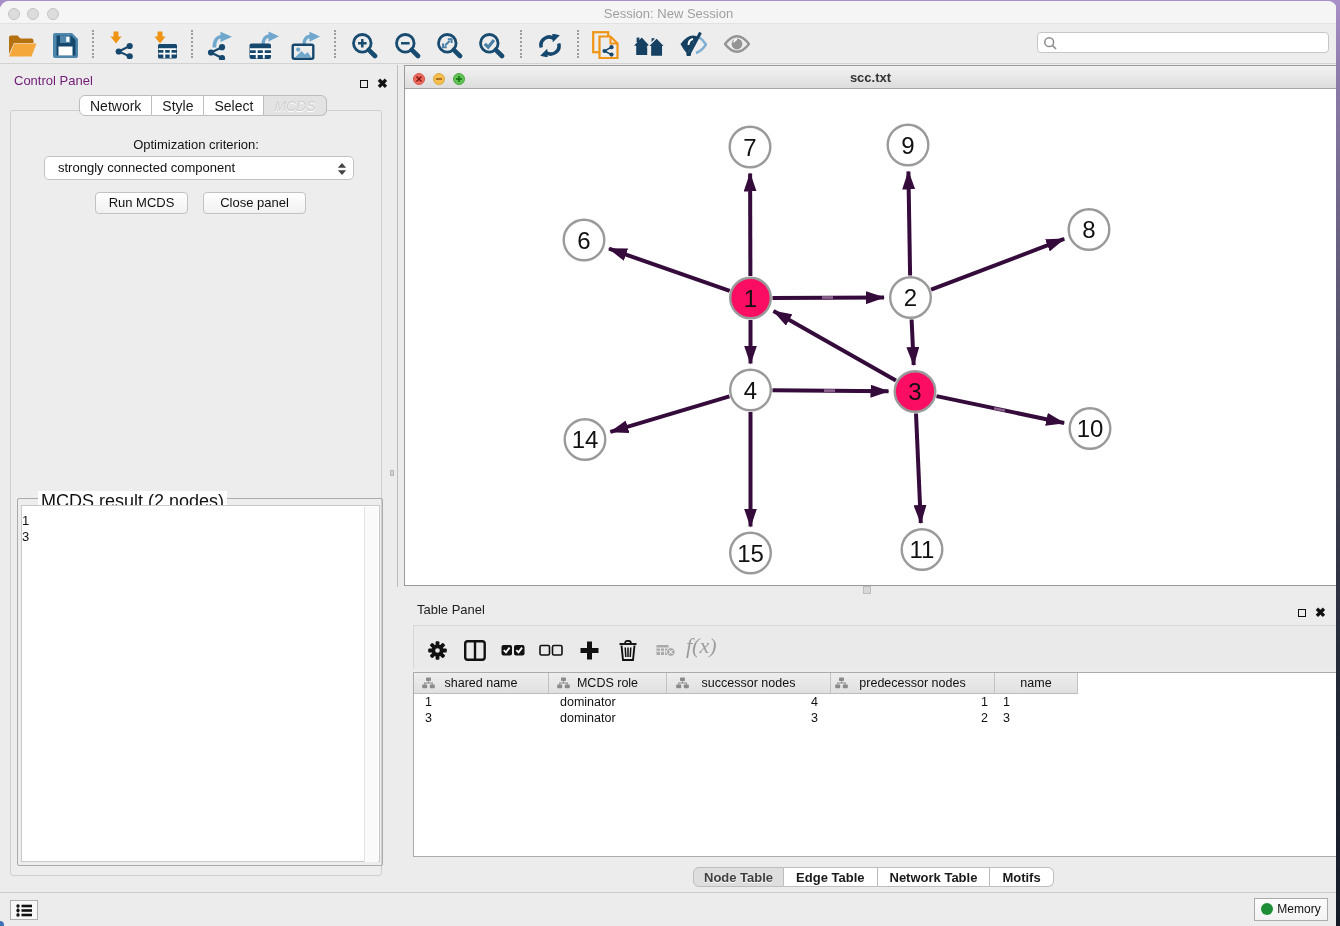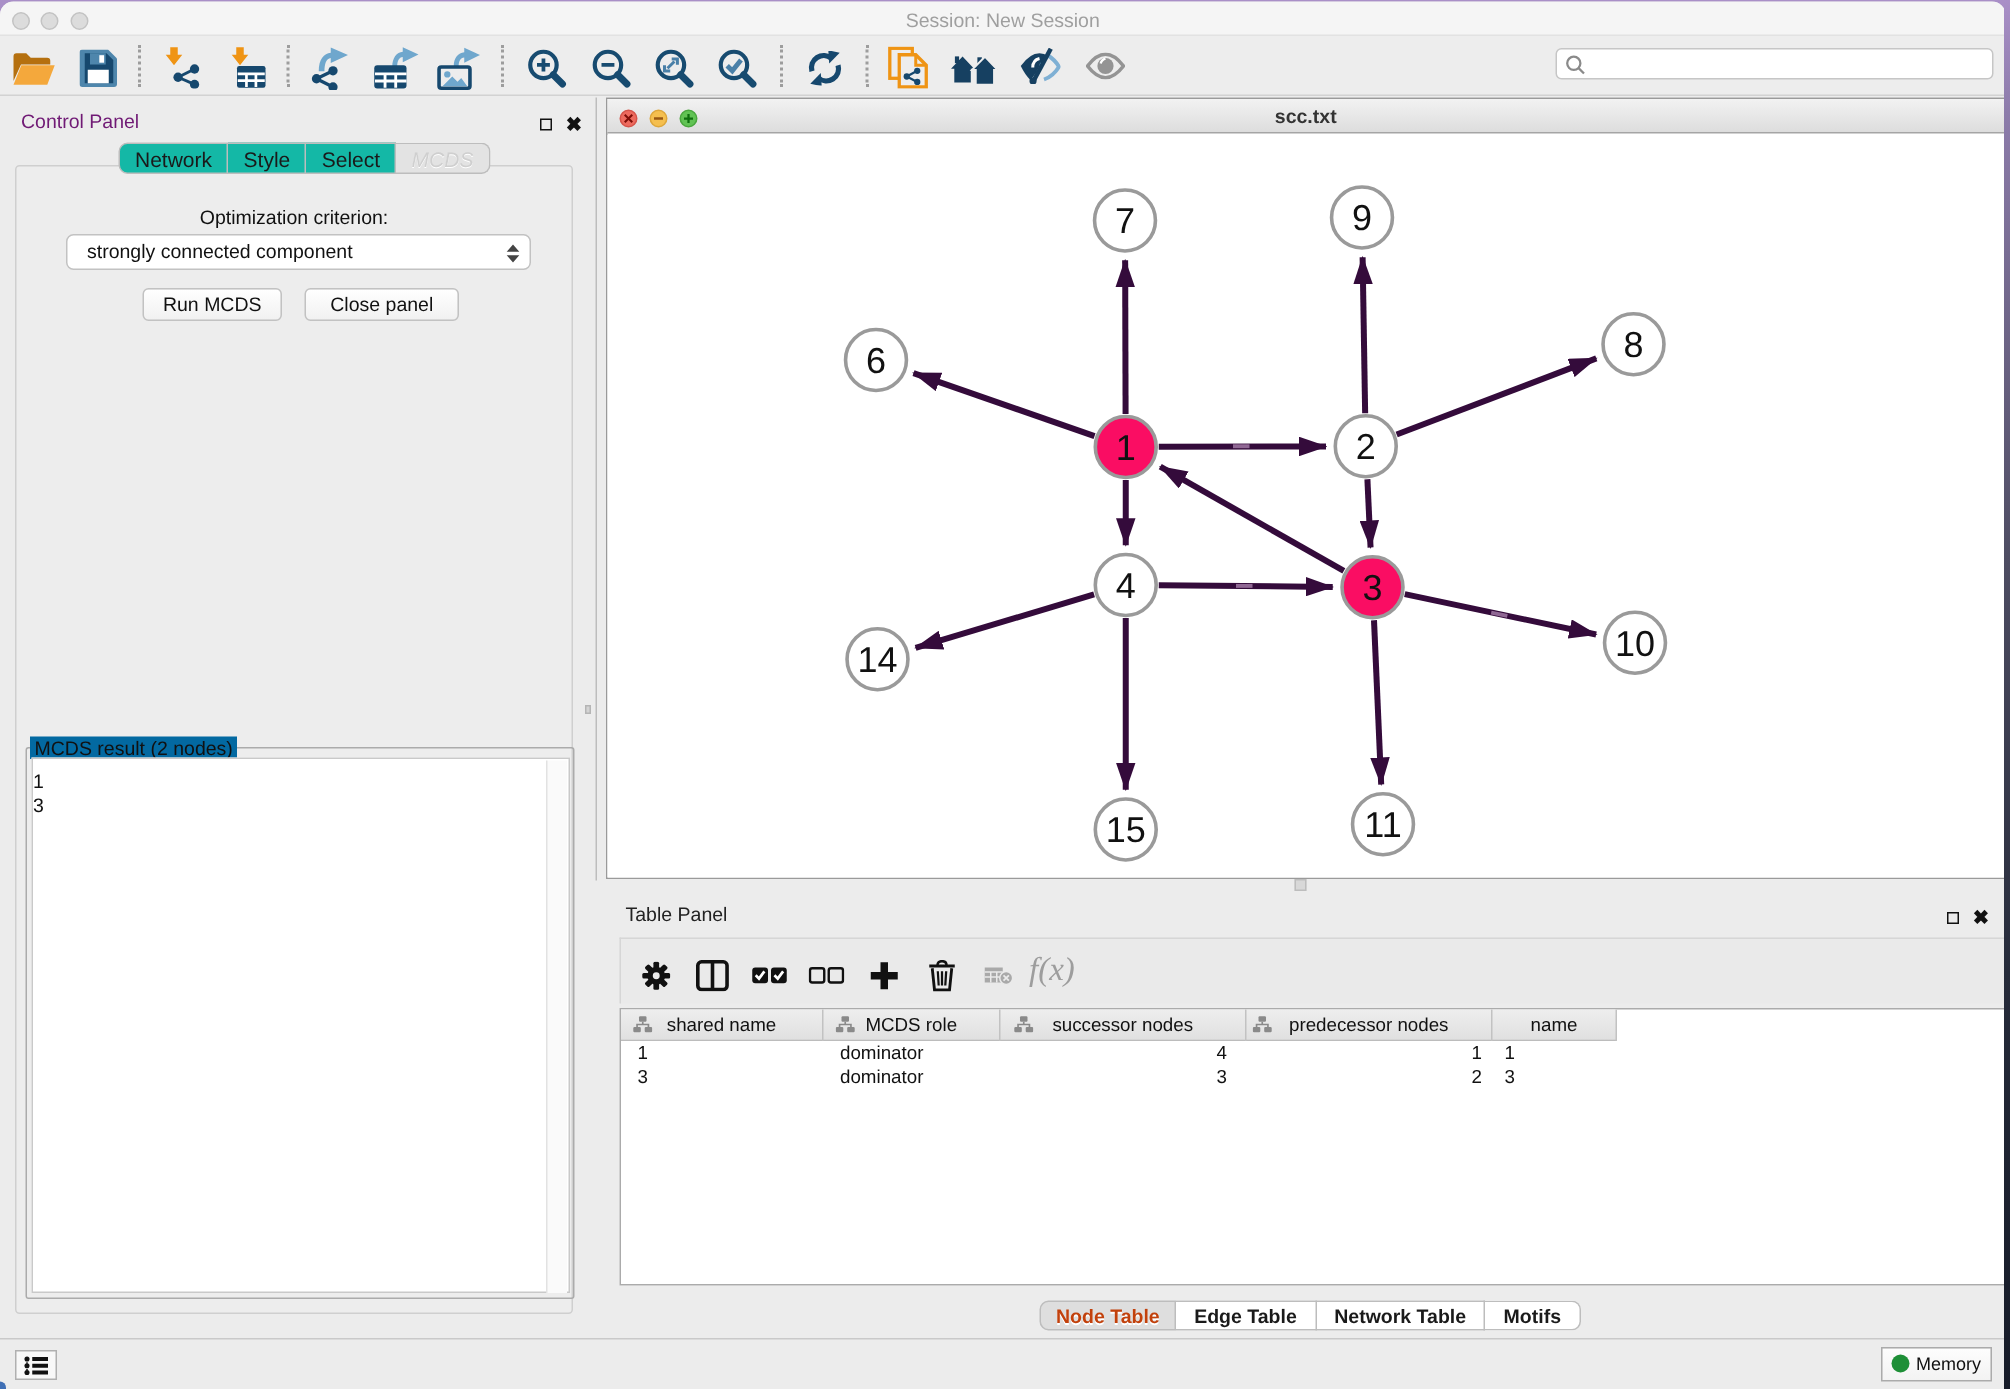--- a/index.html
+++ b/index.html
@@ -24,39 +24,39 @@
 .tbi { position:absolute; }
 #search { position:absolute; left:1037px; top:8px; width:292px; height:21px; background:#fff;
   border:1px solid #c6c6c6; border-radius:4px; }
 
 #cpanel { position:absolute; left:0; top:64px; width:392px; height:827px; background:#ececec; }
 #cpanel .hdr { position:absolute; left:14px; top:8px; font-size:13px; color:#701a75; }
 .winbtns { position:absolute; top:9px; }
 .sqico { display:inline-block; width:8px; height:8px; border:1.4px solid #111; margin-right:9px; }
 .xico { font-size:13px; color:#111; font-weight:bold; }
 #tabs { position:absolute; left:79px; top:30px; height:21px; font-size:14px; }
-#tabs .tab { float:left; background:#14b8a6; border:1px solid #bdbdbd; border-left:none;
+#tabs .tab { float:left; background:#ffffff; border:1px solid #bdbdbd; border-left:none;
   height:21px; line-height:20px; padding:0 10px; color:#1a1a1a; }
 #tabs .tab.first { border-left:1px solid #bdbdbd; border-radius:6px 0 0 6px; }
 #tabs .tab.sel { background:#e3e3e3; color:#cfcfcf; text-shadow:0 1px 0 #fff;
   border-radius:0 6px 6px 0;font-style:italic; }
 #cpbody { position:absolute; left:10px; top:45px; width:372px; height:766px;
   background:#ededed; border:1px solid #cfcfcf; border-radius:3px; }
 #optlabel { position:absolute; top:27px; width:100%; text-align:center; font-size:13px; color:#111; }
 #dropdown { position:absolute; left:34px; top:46px; width:310px; height:24px; background:#fff;
   border:1px solid #c2c2c2; border-radius:5px; font-size:13px; color:#111; line-height:22px;
   padding-left:13px; }
 #dropdown svg { position:absolute; right:3px; top:4px; }
 .btn { position:absolute; top:82px; height:22px; background:linear-gradient(#ffffff,#f1f1f1);
   border:1px solid #c2c2c2; border-radius:4px; font-size:13px; color:#111;
   text-align:center; line-height:20px; }
 #fieldset { position:absolute; left:7px; top:388px; width:366px; height:368px;
   border:1px solid #ababab; border-radius:2px; }
-#fieldset .legend { position:absolute; left:2px; top:-8px; background:#0369a1; padding:0 3px;
-  font-size:13px; color:#111; }
+#fieldset .legend { position:absolute; left:20px; top:-8px; background:#ffffff; padding:0 3px;
+  font-size:18px; color:#111; }
 #resultbox { position:absolute; left:3px; top:6px; width:359px; height:357px; background:#fff;
   border:1px solid #c9c9c9; font-size:13px; color:#111; padding:7px 0 0 0px; text-indent:0; line-height:16px; }
 #resultbox .sb { position:absolute; right:1px; top:1px; width:14px; height:355px;
   background:#fafafa; border-left:1px solid #e2e2e2; }
 
 #netwin { position:absolute; left:404px; top:64px; width:933px; height:521px;
   border:1px solid #9a9a9a; background:#fff; }
 #nettitle { position:absolute; left:0; top:0; width:100%; height:23px;
   background:linear-gradient(#f2f2f2,#dddddd); border-bottom:1px solid #a5a5a5; }
 #nettitle .t { position:absolute; width:100%; text-align:center; top:4px; font-size:13px;
@@ -73,21 +73,21 @@
 #thead { position:absolute; left:0; top:0; height:21px; width:664px;
   background:linear-gradient(#eeeeee,#e0e0e0); border-bottom:1px solid #bcbcbc; font-size:12.5px; color:#111; }
 .ticon { position:absolute; top:4px; }
 #thead .cell { position:absolute; top:0; height:21px; border-right:1px solid #c2c2c2;
   text-align:center; line-height:21px; }
 .trow { position:absolute; left:0; width:915px; height:16px; font-size:12.5px; color:#111; }
 .trow span { position:absolute; }
 #btabs { position:absolute; left:289px; top:269px; height:20px; font-size:13px; font-weight:bold; }
 #btabs .tab { float:left; background:#fff; border:1px solid #bdbdbd; border-left:none;
   height:20px; line-height:19px; padding:0 12px; color:#1a1a1a; }
-#btabs .tab.sel { background:#dedede; color:#c2410c; text-shadow:0 1px 0 #fff;
+#btabs .tab.sel { background:#dedede; color:#404040; text-shadow:0 1px 0 #fff;
   border-radius:6px 0 0 6px; border-left:1px solid #bdbdbd; padding:0 10px; }
 #btabs .tab.last { border-radius:0 6px 6px 0; }
 
 #statusbar { position:absolute; left:0; top:891px; width:1337px; height:46px; background:#ececec;
   border-top:1px solid #c9c9c9; }
 #listbtn { position:absolute; left:10px; top:7px; width:28px; height:20px; background:#f8f8f8;
   border:1px solid #b0b0b0; }
 #membtn { position:absolute; right:9px; top:5px; width:74px; height:23px;
   background:linear-gradient(#fdfdfd,#f3f3f3); border:1px solid #ababab; font-size:12px;
   color:#111; text-align:center; line-height:21px; }

